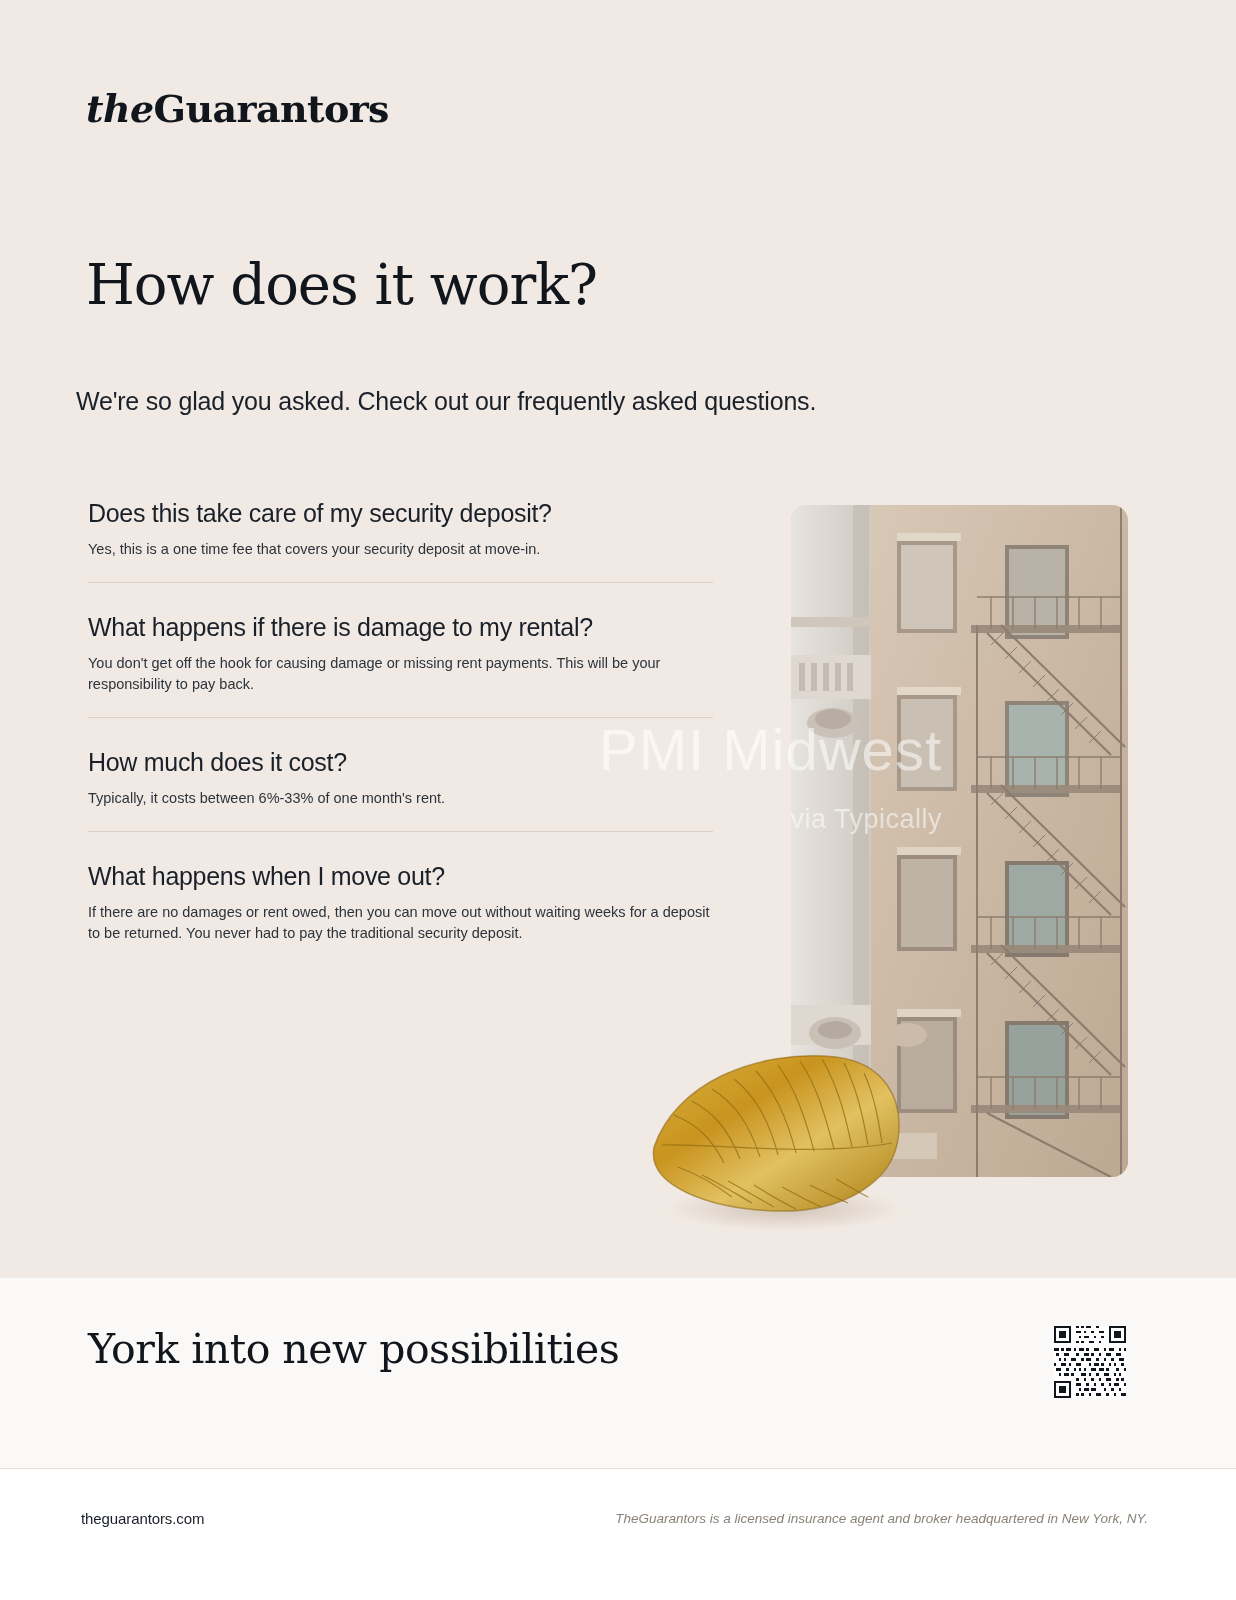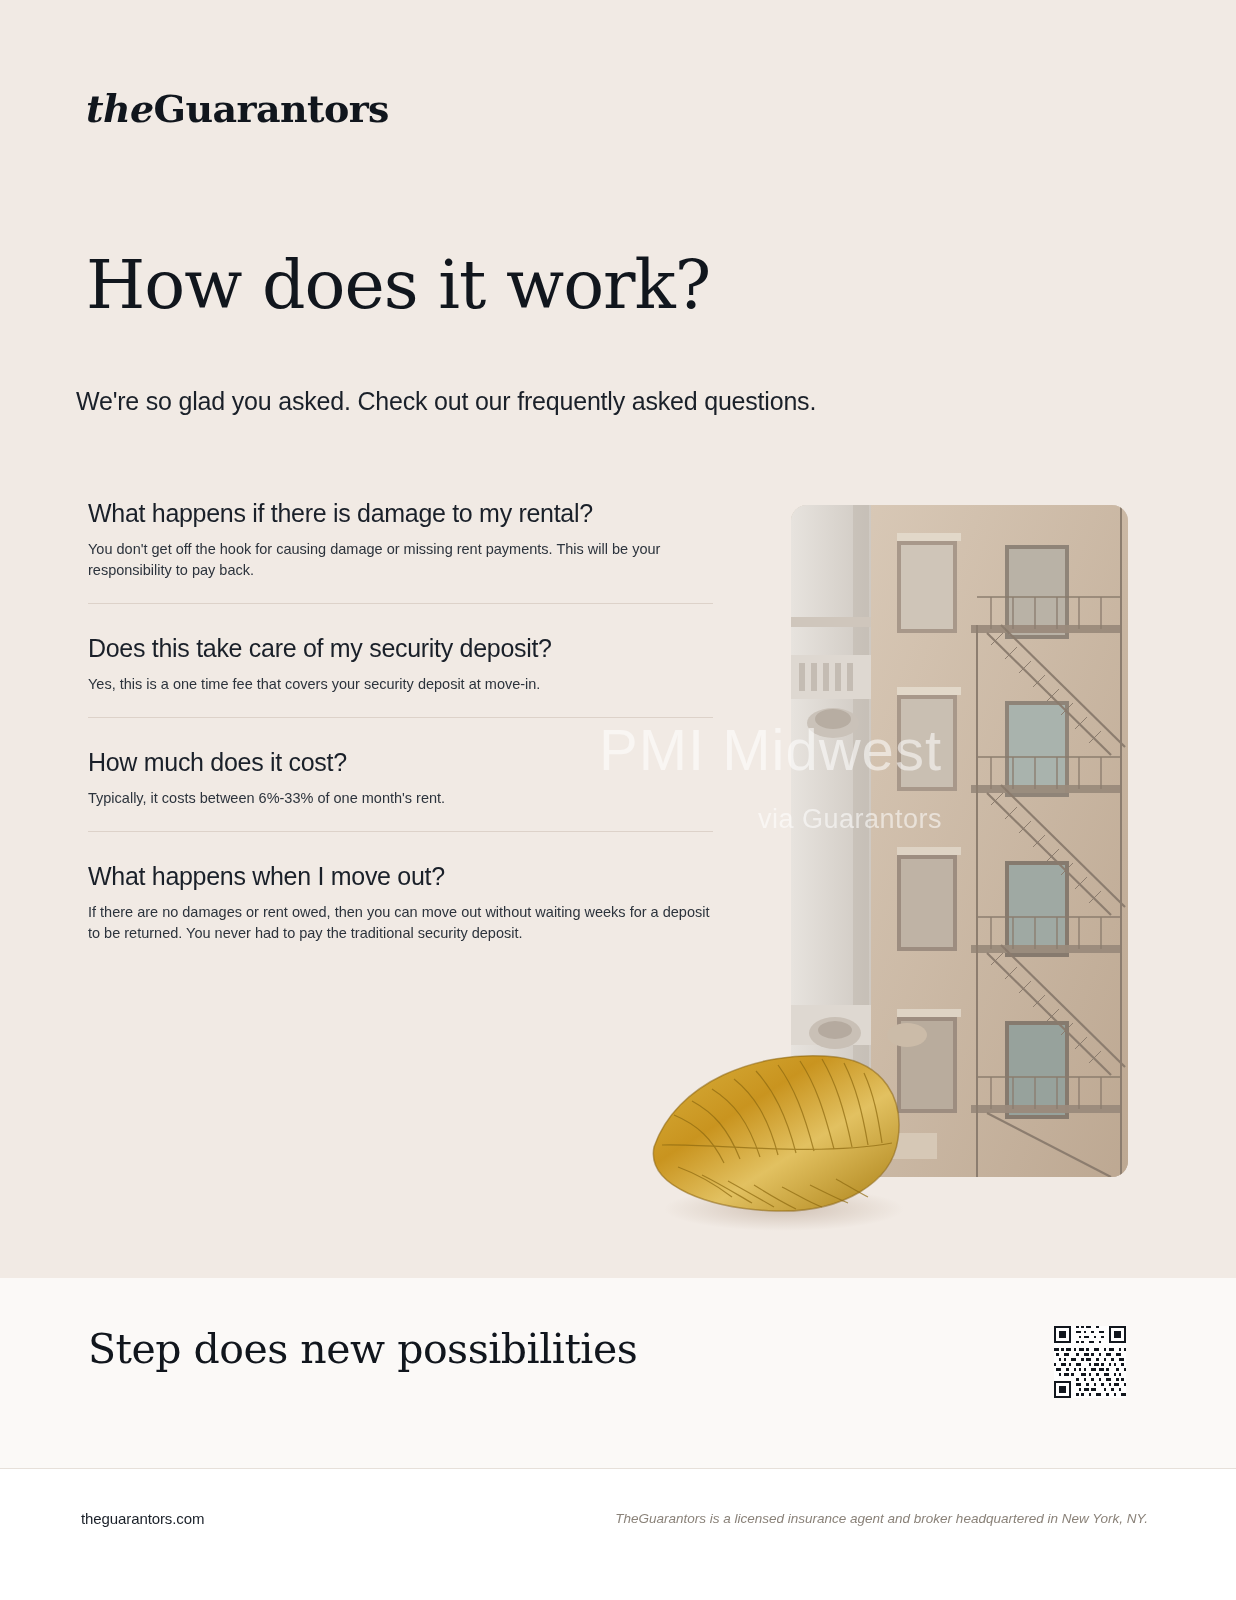--- a/index.html
+++ b/index.html
@@ -42,21 +42,21 @@
   .logo .the {
     font-style: italic;
     font-weight: 600;
   }
   h1.headline {
     position: absolute;
     left: 86px;
     top: 243px;
     margin: 0;
     font-family: "DejaVu Serif", "Liberation Serif", serif;
-    font-size: 68px;
+    font-size: 56px;
     line-height: 84px;
     font-weight: 400;
     color: #11161d;
     letter-spacing: -1px;
   }
   .subhead {
     position: absolute;
     left: 76px;
     top: 385px;
     font-size: 25px;
@@ -212,26 +212,26 @@
   <div class="hero">
 
     <div class="logo"><span class="the">the</span><span>Guarantors</span></div>
 
     <h1 class="headline">How does it work?</h1>
 
     <div class="subhead">We're so glad you asked. Check out our frequently asked questions.</div>
 
     <div class="faq">
       <div class="faq-item">
+        <p class="faq-q">Does this take care of my security deposit?</p>
+        <p class="faq-a">Yes, this is a one time fee that covers your security deposit at move-in.</p>
+      </div>
+      <div class="faq-item">
         <p class="faq-q">What happens if there is damage to my rental?</p>
         <p class="faq-a">You don't get off the hook for causing damage or missing rent payments. This will be your responsibility to pay back.</p>
-      </div>
-      <div class="faq-item">
-        <p class="faq-q">Does this take care of my security deposit?</p>
-        <p class="faq-a">Yes, this is a one time fee that covers your security deposit at move-in.</p>
       </div>
       <div class="faq-item">
         <p class="faq-q">How much does it cost?</p>
         <p class="faq-a">Typically, it costs between 6%-33% of one month's rent.</p>
       </div>
       <div class="faq-item">
         <p class="faq-q">What happens when I move out?</p>
         <p class="faq-a">If there are no damages or rent owed, then you can move out without waiting weeks for a deposit to be returned. You never had to pay the traditional security deposit.</p>
       </div>
     </div>
@@ -380,21 +380,21 @@
           </g>
         </g>
 
         <rect x="86" y="628" width="60" height="26" fill="#d6c8b6"></rect>
         <ellipse cx="116" cy="530" rx="20" ry="12" fill="#cbbba8"></ellipse>
       </svg>
     </div>
 
     <div class="watermark">
       <div class="wm-main">PMI Midwest</div>
-      <div class="wm-sub">via Guarantors</div>
+      <div class="wm-sub">via Typically</div>
     </div>
 
     <div class="leaf">
       <svg width="264" height="186" viewBox="0 0 264 186" aria-hidden="true">
         <defs>
           <linearGradient id="gold" x1="0" y1="0" x2="1" y2="1">
             <stop offset="0%" stop-color="#d9b13f"></stop>
             <stop offset="35%" stop-color="#c9941f"></stop>
             <stop offset="60%" stop-color="#e2c161"></stop>
             <stop offset="100%" stop-color="#a97e14"></stop>
@@ -425,21 +425,21 @@
           <path d="M136 140 C152 148 164 156 176 160"></path>
           <path d="M164 138 C180 146 192 152 202 156"></path>
           <path d="M190 132 C204 140 214 146 222 150"></path>
         </g>
         <path d="M8 100 C30 36 110 2 190 10 C238 16 258 52 252 92 C246 136 196 166 130 164 C66 162 0 140 8 100 Z" fill="none" stroke="#8a6510" stroke-width="1.5" opacity="0.55"></path>
       </svg>
     </div>
   </div>
 
   <div class="cta">
-    <div class="cta-title">Step does new possibilities</div>
+    <div class="cta-title">York into new possibilities</div>
   </div>
 
   <div class="qr">
     <svg width="72" height="72" viewBox="0 0 29 29" shape-rendering="crispEdges" aria-hidden="true">
       <rect width="29" height="29" fill="#ffffff"></rect>
       <g fill="#11161d">
         <path d="M0 0h7v7H0z"></path>
           <rect x="1" y="1" width="5" height="5" fill="#fff"></rect>
           <rect x="2" y="2" width="3" height="3" fill="#11161d"></rect>
         <path d="M22 0h7v7h-7z"></path>

